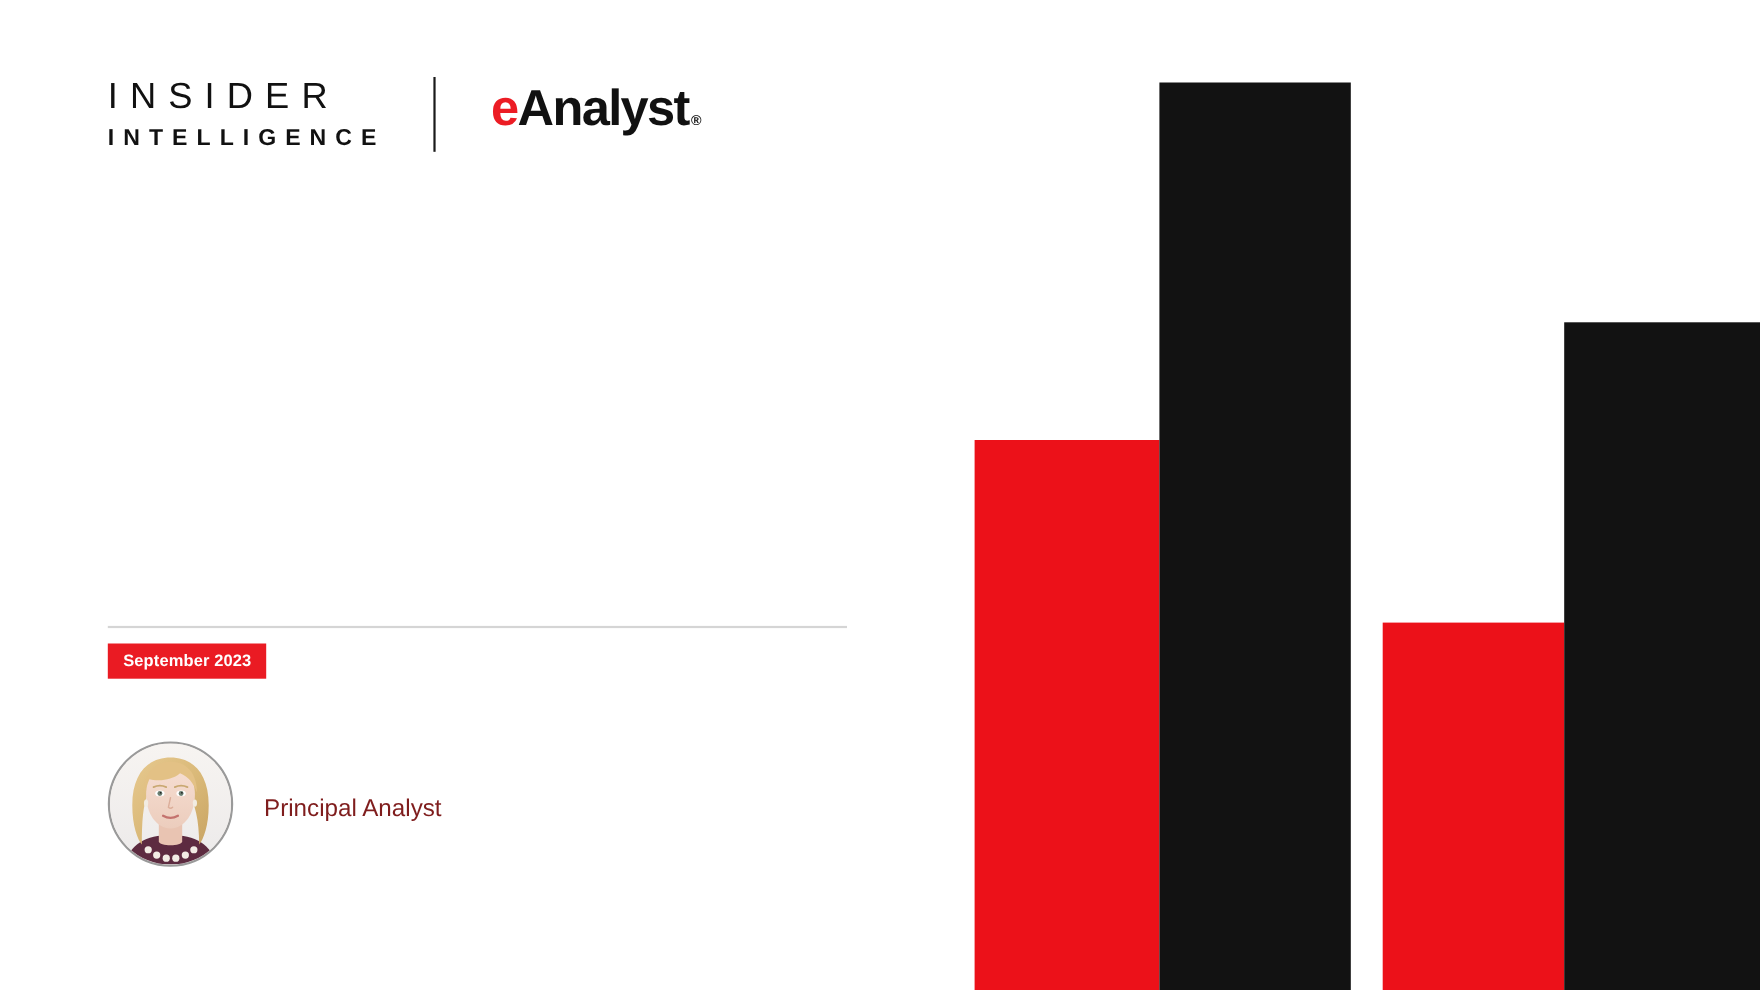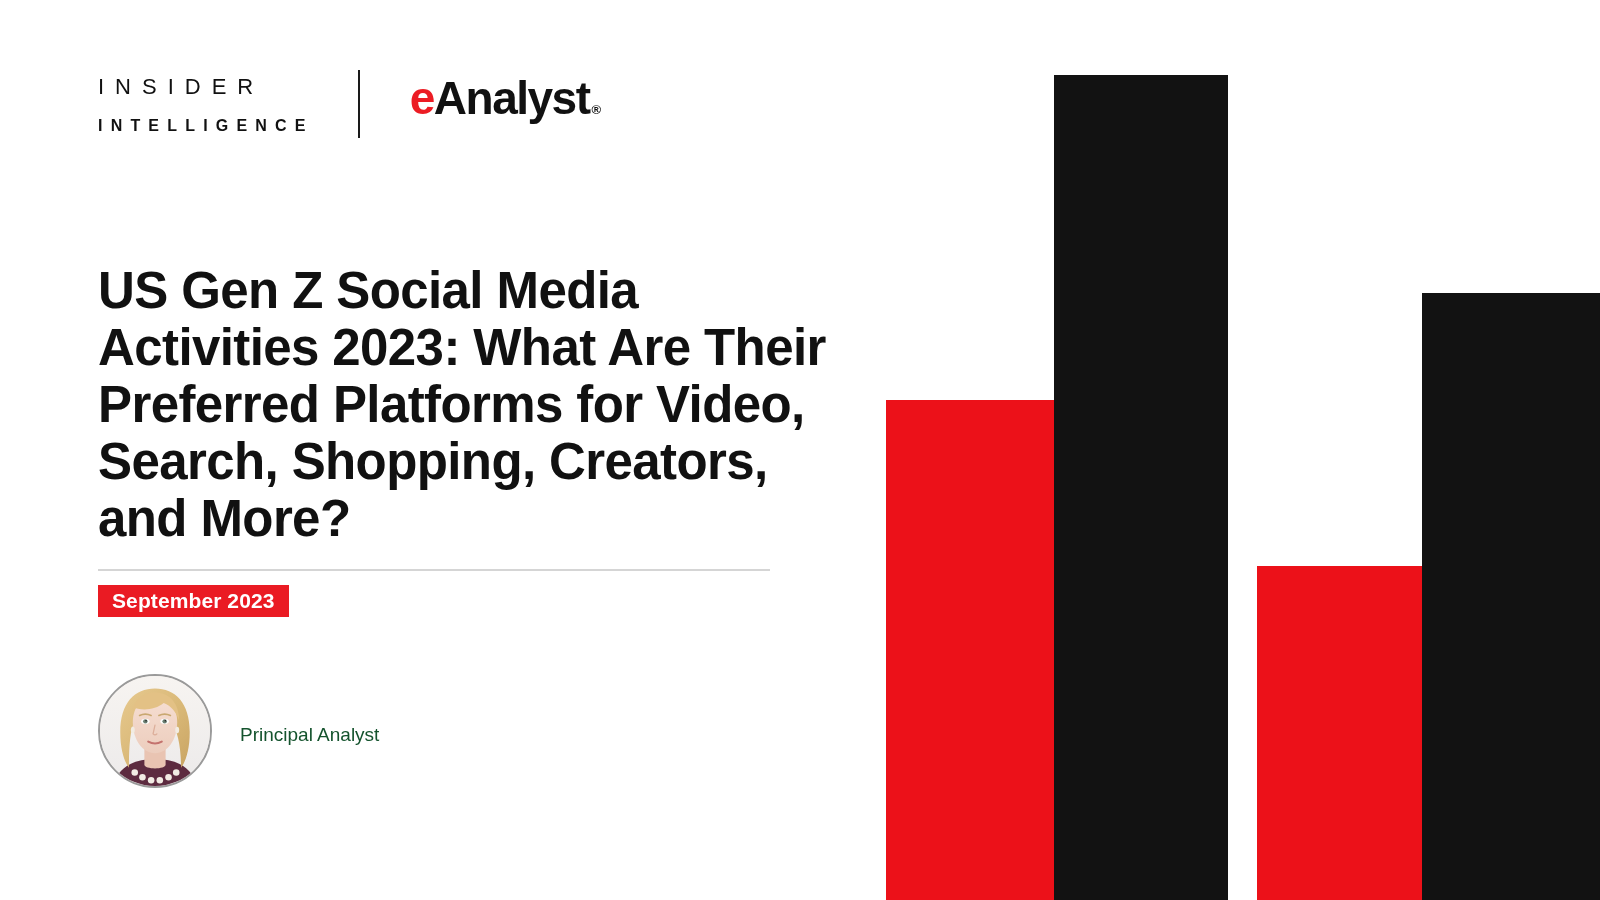--- a/index.html
+++ b/index.html
@@ -20,25 +20,25 @@
   .bars { position:absolute; inset:0; pointer-events:none; }
   .bar { position:absolute; bottom:0; }
 
   
   .logo-row {
     position:absolute; left:98px; top:68px;
     display:flex; align-items:center;
   }
   .ii-logo { display:flex; flex-direction:column; }
   .ii-line1 {
-    font-size:22px; font-weight:400; letter-spacing:11px;
+    font-size:33px; font-weight:400; letter-spacing:11px;
     color:#111111; line-height:38px; white-space:nowrap;
   }
   .ii-line2 {
-    font-size:16px; font-weight:700; letter-spacing:8.2px;
+    font-size:21px; font-weight:700; letter-spacing:8.2px;
     color:#111111; line-height:28px; margin-top:6px; white-space:nowrap;
   }
   .logo-divider {
     width:2px; height:68px; background:#1a1a1a;
     margin-left:44px; margin-right:50px;
   }
   .em-logo {
     display:flex; align-items:baseline;
     font-size:46px; font-weight:700; letter-spacing:-1.5px;
     line-height:46px; color:#111111;
@@ -57,41 +57,41 @@
   
   .hr {
     position:absolute; left:98px; top:569px; width:672px; height:2px;
     background:#d5d5d5;
   }
 
   
   .badge {
     position:absolute; left:98px; top:585px;
     background:#ea1b23; color:#ffffff;
-    font-size:21px; font-weight:700; letter-spacing:0.1px;
+    font-size:15px; font-weight:700; letter-spacing:0.1px;
     padding:7px 14px 8px 14px;
     line-height:17px;
     text-align:center;
   }
 
   
   .author { position:absolute; left:98px; top:674px; display:flex; align-items:center; }
   .avatar {
     width:114px; height:114px; border-radius:50%;
     border:2px solid #9a9a9a; overflow:hidden; position:relative;
     background:#f3eeea; flex:0 0 auto;
   }
   .avatar svg { display:block; width:100%; height:100%; }
   .author-text { margin-left:28px; }
   .author-name {
     font-size:30px; font-weight:700; color:#111111; line-height:36px;
     letter-spacing:-0.2px;
   }
   .author-role {
-    font-size:19px; font-weight:400; color:#14532d; line-height:34px;
+    font-size:22px; font-weight:400; color:#7f1d1d; line-height:34px;
     margin-top:8px;
   }
 </style>
 </head>
 <body>
 
 <div class="slide">
 
   <div class="bars">
     <div class="bar" style="left:886px; width:168px; top:400px; height:500px; background:#ec1119;"></div>
@@ -106,21 +106,20 @@
       <div class="ii-line2">INTELLIGENCE</div>
     </div>
     <div class="logo-divider"></div>
     <div class="em-logo">
       <span class="em-e">e</span>
         <span>Analyst</span>
         <span class="em-reg">®</span>
     </div>
   </div>
 
-  <h1 class="title">US Gen Z Social Media Activities 2023: What Are Their Preferred Platforms for Video, Search, Shopping, Creators, and More?</h1>
 
   <div class="hr"></div>
 
   <div class="badge">September 2023</div>
 
   <div class="author">
     <div class="avatar">
       <svg viewBox="0 0 114 114" preserveAspectRatio="xMidYMid slice">
         <defs>
           <linearGradient id="bgg" x1="0" y1="0" x2="0" y2="1">

